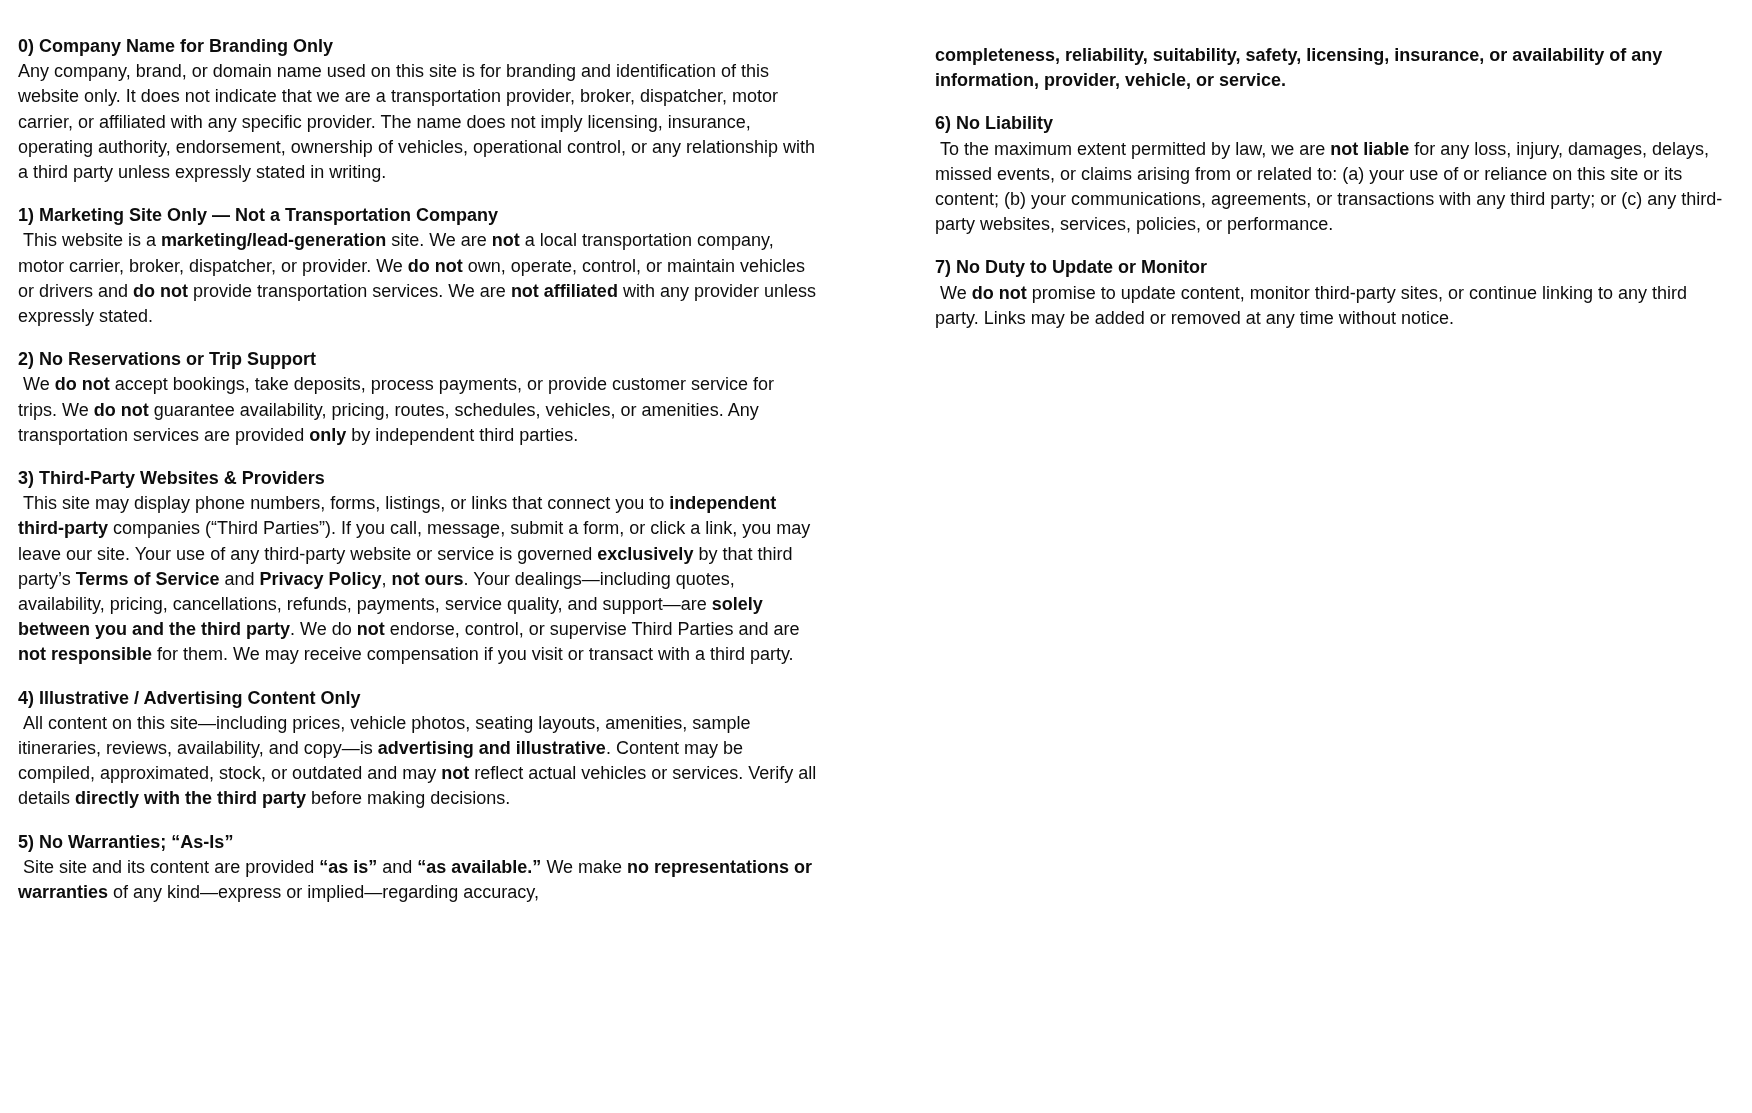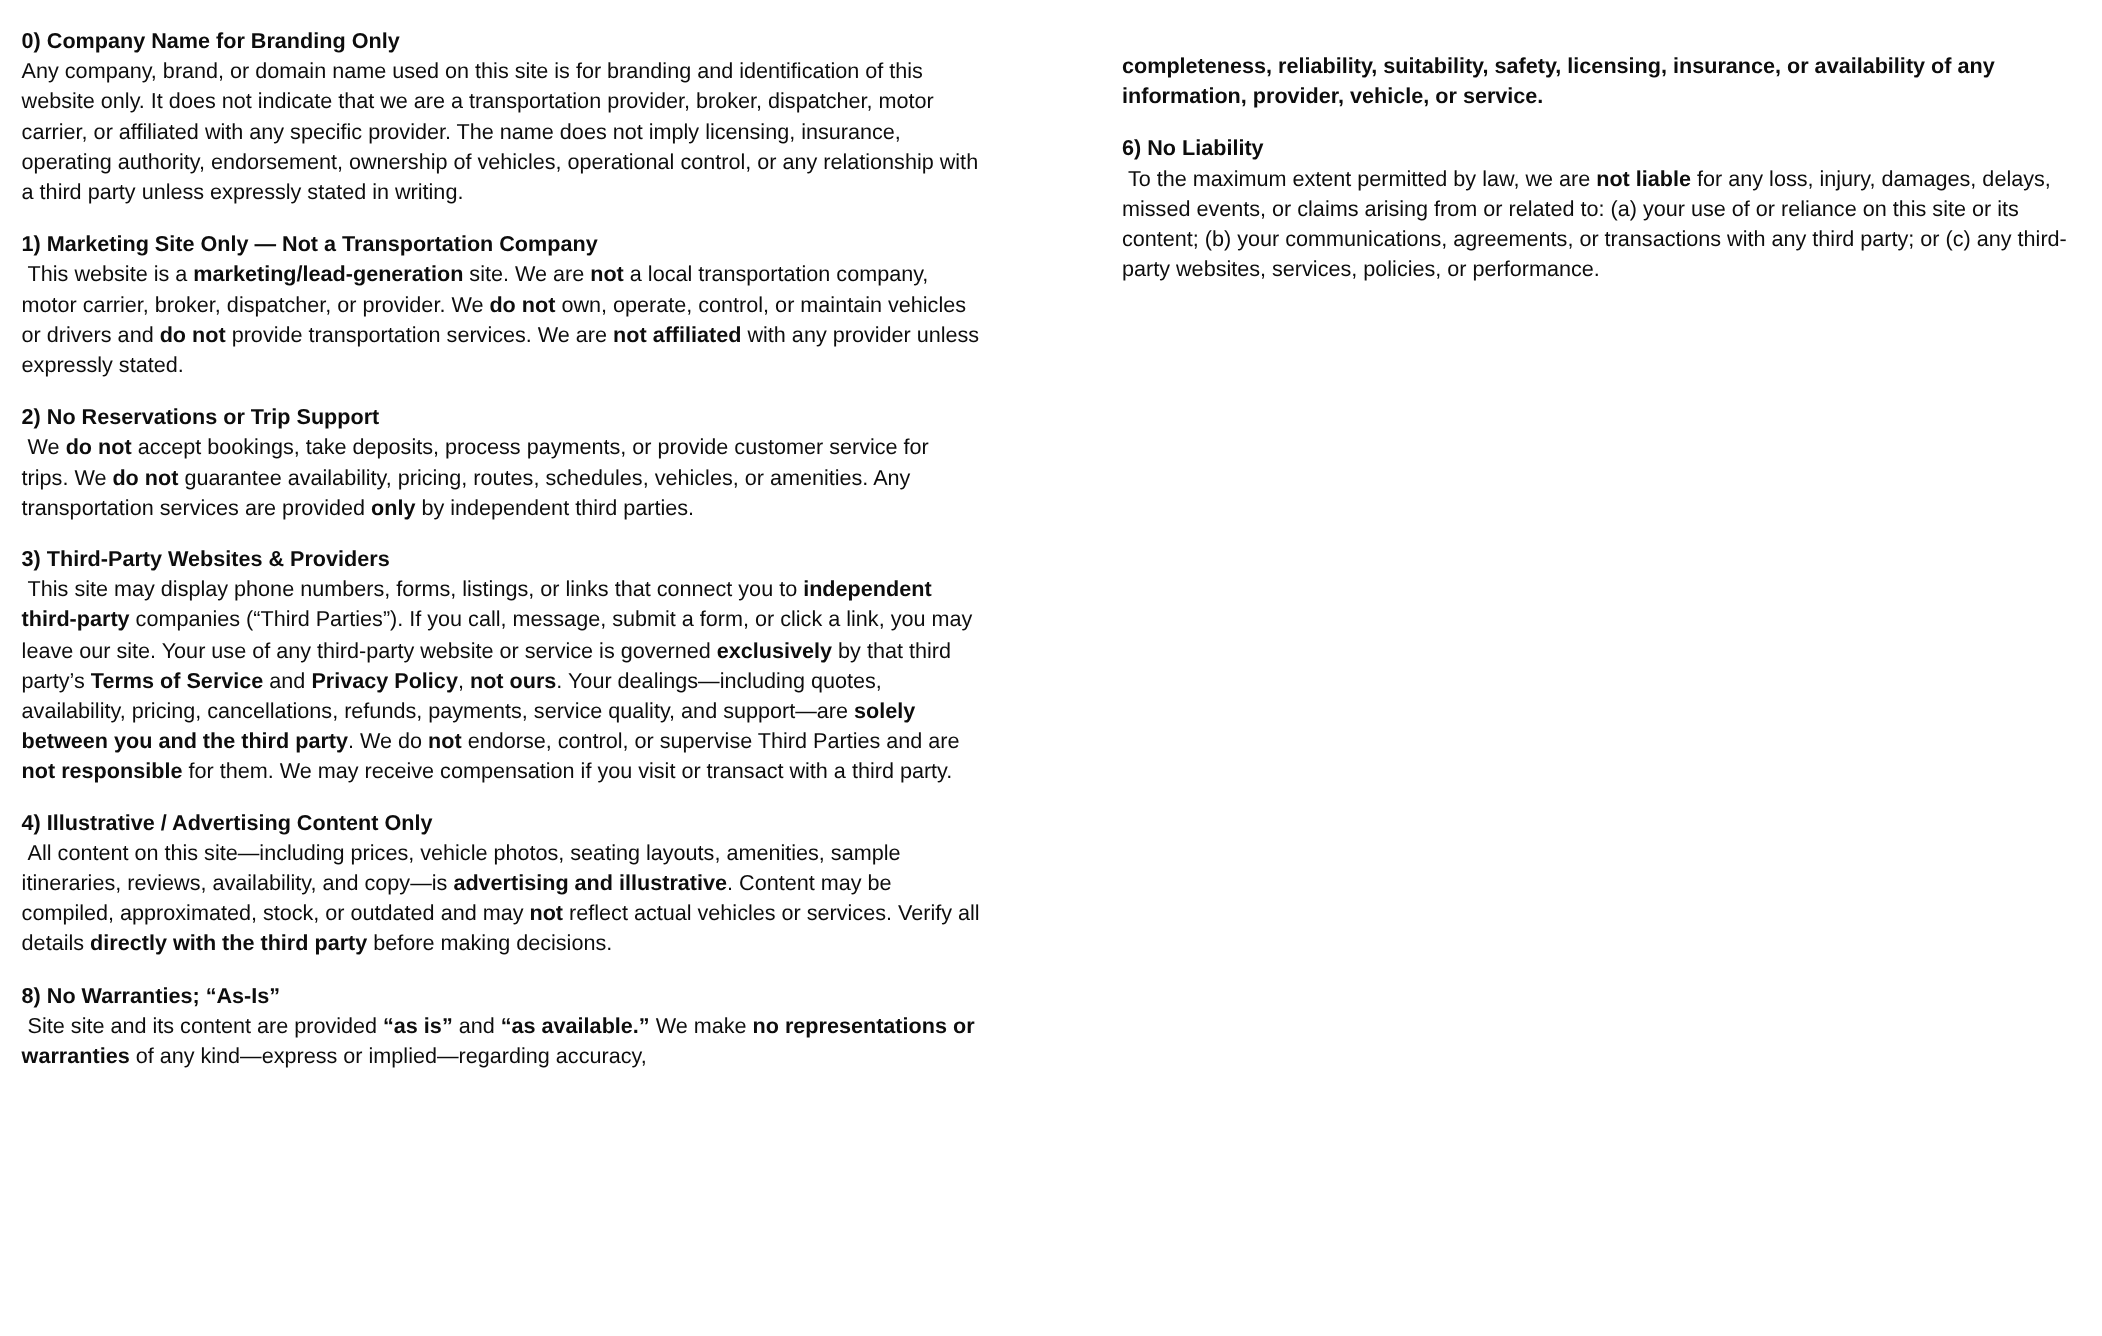--- a/index.html
+++ b/index.html
@@ -19,21 +19,21 @@
     padding: 22px 18px 0 18px;
     gap: 118px;
     box-sizing: border-box;
     width: 1752px;
   }
   .col {
     width: 799px;
     flex: 0 0 799px;
   }
   p.section {
-    margin: 0 0 18px 0;
+    margin: 12px 0 18px 0;
     font-size: 18px;
     line-height: 25.2px;
     white-space: pre-wrap;
     font-weight: 400;
   }
   p.section strong.sec-heading {
     font-weight: 700;
   }
   p.section b {
     font-weight: 700;
@@ -48,19 +48,20 @@
 </head>
 <body>
 
 <div class="page">
   <div class="col" data-col="0">
       <p class="section"><strong class="sec-heading">0) Company Name for Branding Only</strong><br><span>Any company, brand, or domain name used on this site is for branding and identification of this website only. It does not indicate that we are a transportation provider, broker, dispatcher, motor carrier, or affiliated with any specific provider. The name does not imply licensing, insurance, operating authority, endorsement, ownership of vehicles, operational control, or any relationship with a third party unless expressly stated in writing.</span></p>
       <p class="section"><strong class="sec-heading">1) Marketing Site Only — Not a Transportation Company</strong><br><span> This website is a </span><b>marketing/lead-generation</b><span> site. We are </span><b>not</b><span> a local transportation company, motor carrier, broker, dispatcher, or provider. We </span><b>do not</b><span> own, operate, control, or maintain vehicles or drivers and </span><b>do not</b><span> provide transportation services. We are </span><b>not affiliated</b><span> with any provider unless expressly stated.</span></p>
       <p class="section"><strong class="sec-heading">2) No Reservations or Trip Support</strong><br><span> We </span><b>do not</b><span> accept bookings, take deposits, process payments, or provide customer service for trips. We </span><b>do not</b><span> guarantee availability, pricing, routes, schedules, vehicles, or amenities. Any transportation services are provided </span><b>only</b><span> by independent third parties.</span></p>
       <p class="section"><strong class="sec-heading">3) Third-Party Websites &amp; Providers</strong><br><span> This site may display phone numbers, forms, listings, or links that connect you to </span><b>independent third-party</b><span> companies (“Third Parties”). If you call, message, submit a form, or click a link, you may leave our site. Your use of any third-party website or service is governed </span><b>exclusively</b><span> by that third party’s </span><b>Terms of Service</b><span> and </span><b>Privacy Policy</b><span>, </span><b>not ours</b><span>. Your dealings—including quotes, availability, pricing, cancellations, refunds, payments, service quality, and support—are </span><b>solely between you and the third party</b><span>. We do </span><b>not</b><span> endorse, control, or supervise Third Parties and are </span><b>not responsible</b><span> for them. We may receive compensation if you visit or transact with a third party.</span></p>
       <p class="section"><strong class="sec-heading">4) Illustrative / Advertising Content Only</strong><br><span> All content on this site—including prices, vehicle photos, seating layouts, amenities, sample itineraries, reviews, availability, and copy—is </span><b>advertising and illustrative</b><span>. Content may be compiled, approximated, stock, or outdated and may </span><b>not</b><span> reflect actual vehicles or services. Verify all details </span><b>directly with the third party</b><span> before making decisions.</span></p>
-      <p class="section"><strong class="sec-heading">8) No Warranties; “As-Is”</strong><br><span> Site site and its content are provided </span><b>“as is”</b><span> and </span><b>“as available.”</b><span> We make </span><b>no representations or warranties</b><span> of any kind—express or implied—regarding accuracy,</span></p>
+      <p class="section"><strong class="sec-heading">5) No Warranties; “As-Is”</strong><br><span> Site site and its content are provided </span><b>“as is”</b><span> and </span><b>“as available.”</b><span> We make </span><b>no representations or warranties</b><span> of any kind—express or implied—regarding accuracy,</span></p>
     </div>
   <div class="col" data-col="1">
       <p class="section"><span>completeness, reliability, suitability, safety, licensing, insurance, or availability of any information, provider, vehicle, or service.</span></p>
       <p class="section"><strong class="sec-heading">6) No Liability</strong><br><span> To the maximum extent permitted by law, we are </span><b>not liable</b><span> for any loss, injury, damages, delays, missed events, or claims arising from or related to: (a) your use of or reliance on this site or its content; (b) your communications, agreements, or transactions with any third party; or (c) any third-party websites, services, policies, or performance.</span></p>
+      <p class="section"><strong class="sec-heading">7) No Duty to Update or Monitor</strong><br><span> We </span><b>do not</b><span> promise to update content, monitor third-party sites, or continue linking to any third party. Links may be added or removed at any time without notice.</span></p>
     </div>
 </div>
 
 </body></html>

